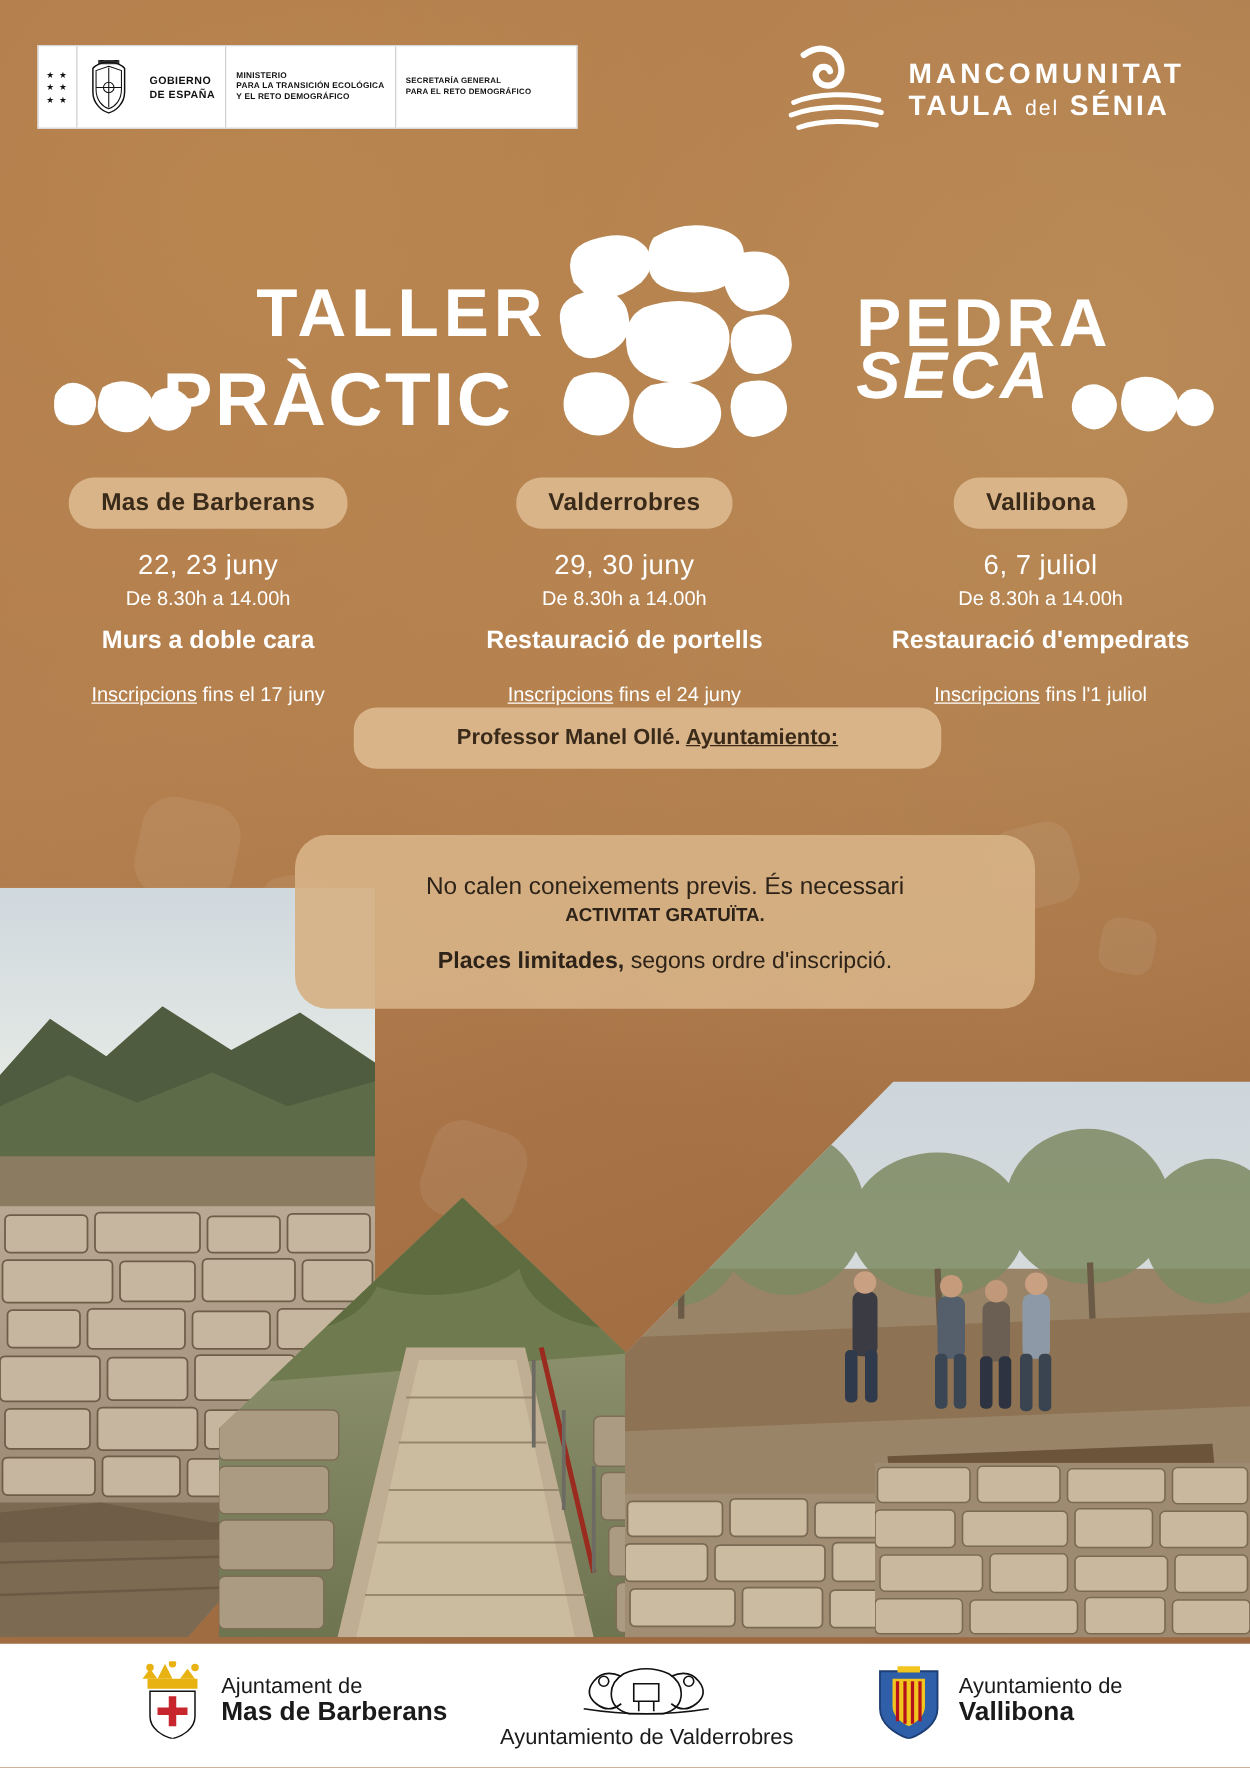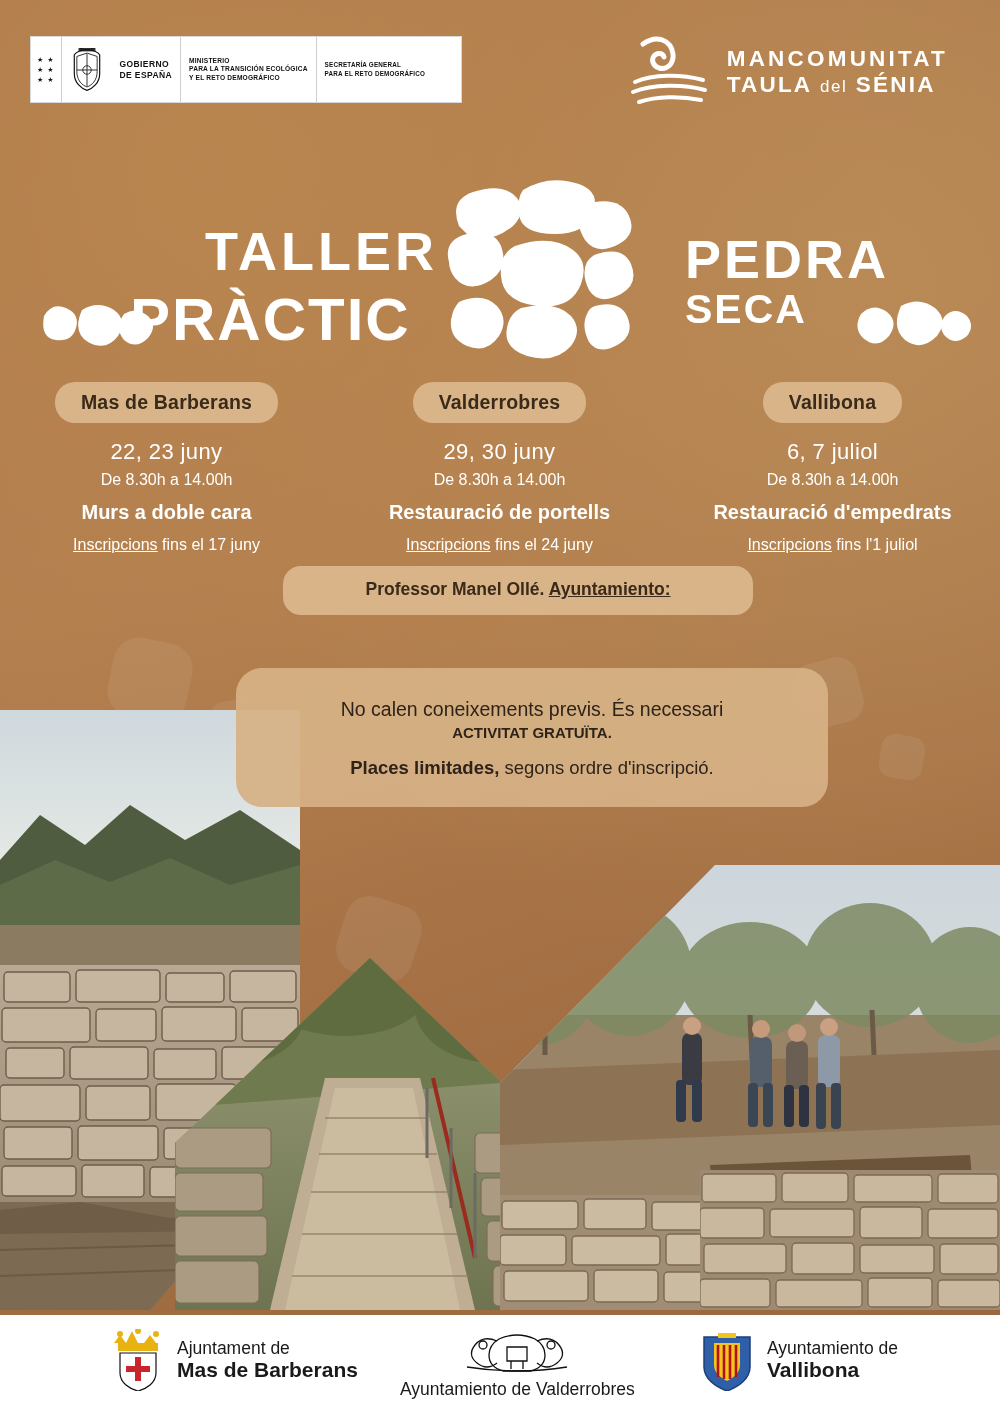--- a/index.html
+++ b/index.html
@@ -46,34 +46,34 @@
   .manco .mark{width:90px;height:72px;position:relative;}
   .manco .txt1{font-size:22.5px;letter-spacing:3.2px;font-weight:bold;line-height:1.15;}
   .manco .txt2{font-size:22.5px;letter-spacing:2.2px;font-weight:bold;line-height:1.15;}
   .manco .txt2 .small{font-size:17px;font-weight:normal;letter-spacing:1.6px;}
 
   
   .title-wrap{position:absolute;left:0;top:120px;width:1000px;height:250px;}
   .t-taller{position:absolute;left:205px;top:100px;font-size:54px;font-weight:bold;color:#fff;letter-spacing:4px;}
   .t-practic{position:absolute;left:130px;top:165px;font-size:60px;font-weight:bold;color:#fff;letter-spacing:2px;}
   .t-pedra{position:absolute;left:685px;top:108px;font-size:54px;font-weight:bold;color:#fff;letter-spacing:3px;}
-  .t-seca{position:absolute;left:685px;top:166px;font-size:41px;font-weight:bold;color:#fff;letter-spacing:2px;}
+  .t-seca{position:absolute;left:685px;top:150px;font-size:53px;font-weight:bold;color:#fff;letter-spacing:2px;font-style:italic;}
   .stone-logo{position:absolute;left:415px;top:30px;width:260px;height:215px;}
 
   
   .cols{position:absolute;left:0;top:382px;width:1000px;display:flex;}
   .col{width:333px;text-align:center;color:#fff;}
   .pill{
     display:inline-block;background:#d9b489;color:#3a2a1a;font-weight:bold;
     font-size:19.5px;padding:9px 26px;border-radius:20px;letter-spacing:.2px;
   }
   .dates{font-size:22px;margin-top:16px;letter-spacing:.4px;}
   .hours{font-size:16px;margin-top:6px;}
   .topic{font-size:20px;font-weight:bold;margin-top:12px;}
-  .deadline{font-size:16px;margin-top:12px;}
+  .deadline{font-size:16px;margin-top:24px;}
   .deadline u{text-decoration:underline;}
 
   
   .prof-box{
     position:absolute;left:283px;top:566px;width:434px;
     background:#d9b489;border-radius:18px;padding:13px 18px 15px;
     text-align:center;color:#3a2a1a;
   }
   .prof-line1{font-size:17.5px;font-weight:bold;}
   .prof-line1 u{text-decoration:underline;}

